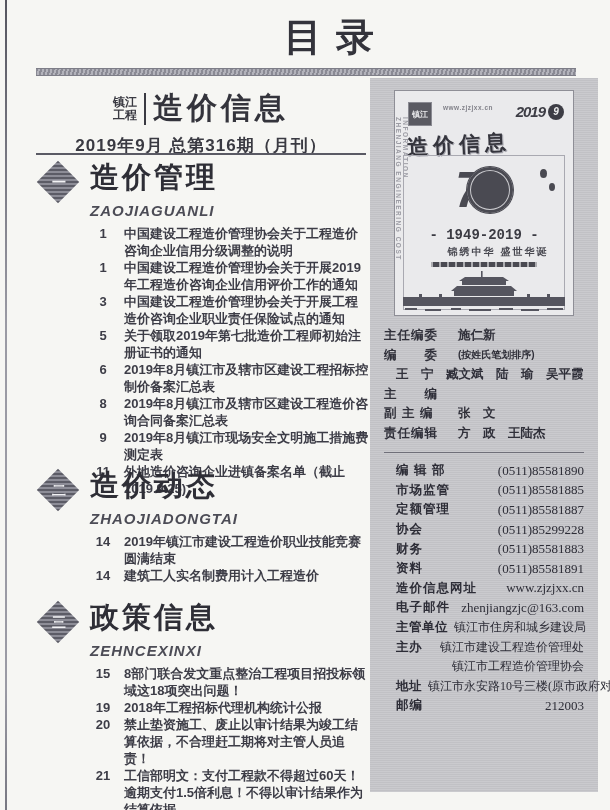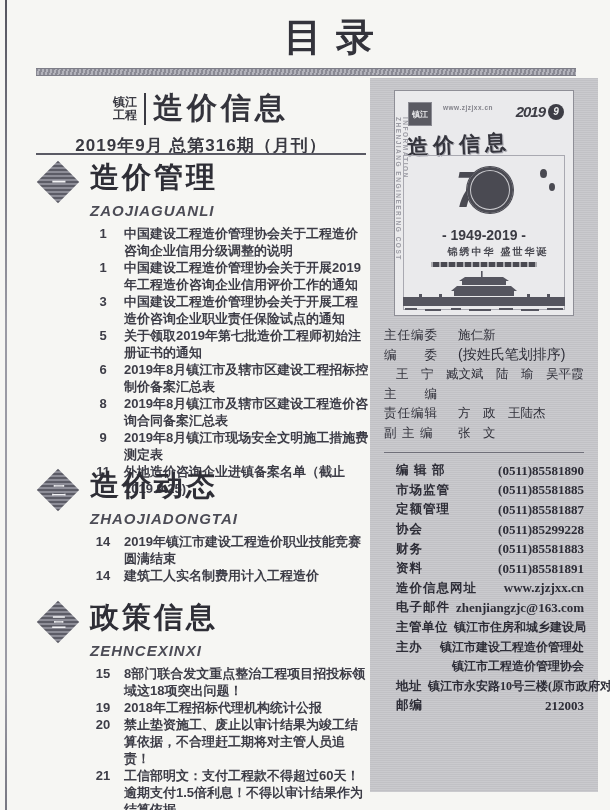--- a/index.html
+++ b/index.html
@@ -64,41 +64,41 @@
     color:#68687
 
 0;letter-spacing:5px;transform:rotate(-3deg);text-shadow:1px 1px 0 #a7a7af;}
   .cover-frame{position:absolute;left:8px;right:8px;top:64px;bottom:5px;border:1px solid #a9a9b1;}
   .cover-emblem{position:absolute;top:70px;left:0;right:0;text-align:center;height:60px;}
   .cover-seven{font-size:50px;font-weight:900;font-style:italic;color:#4a4a52;letter-spacing:-4px;margin-right:-12px;vertical-align:middle;}
   .cover-zero{display:inline-block;width:46px;height:46px;border-radius:50%;background:#4a4a52;
     vertical-align:middle;box-shadow:0 0 0 1px #4a4a52, inset 0 0 0 3px #4a4a52, inset 0 0 0 4px #c9c9cd;}
   .cover-balloon{position:absolute;border-radius:50%;background:#4a4a52;}
   .cover-years{position:absolute;top:136px;left:0;right:0;text-align:center;font-size:14px;font-weight:800;
-    color:#3b3b43;font-family:Liberation Sans, sans-serif;}
+    color:#3b3b43;font-family:Liberation Mono, monospace;}
   .cover-slogan{position:absolute;top:154px;left:0;right:0;text-align:center;font-size:10px;
     font-weight:700;color:#4a4a52;letter-spacing:2px;padding-left:28px;}
   .cover-banner{position:absolute;top:169px;left:30px;right:30px;height:9px;border-radius:5px;background:#4a4a52;
     background-image:repeating-linear-gradient(90deg,transparent 0 6px,rgba(255,255,255,.55) 6px 8px);
     background-clip:content-box;padding:2px 6px;box-sizing:border-box;background-color:#4a4a52;}
   .cover-building{position:absolute;bottom:2px;left:4px;right:4px;height:44px;}
 
   .ed-block{margin:10px 14px 0;}
-  .ed-row{display:flex;align-items:center;height:19.5px;font-size:12.5px;font-weight:400;color:#30303a;}
+  .ed-row{display:flex;align-items:center;height:19.5px;font-size:12.5px;font-weight:700;color:#30303a;}
   .ed-label{width:74px;letter-spacing:1px;flex-shrink:0;}
   .ed-value{flex:1;white-space:nowrap;}
-  .ed-row .small{font-size:14px;letter-spacing:0;}
+  .ed-row .small{font-size:10px;letter-spacing:0;}
   .ed-row.names{padding-left:12px;}
   .ed-row.names .ed-label{width:0;}
   .panel-divider{margin:9px 14px 8px;border-top:1px solid #6f6f79;}
 
   .ct-block{margin:0 14px;}
   .ct-row{display:flex;justify-content:space-between;align-items:center;height:19.6px;}
   .ct-label{font-size:12.5px;font-weight:800;color:#2d2d37;letter-spacing:1px;white-space:nowrap;padding-left:12px;}
-  .ct-value{flex:1;text-align:right;margin-left:6px;font-size:13px;font-weight:700;color:#2d2d37;
+  .ct-value{flex:1;text-align:right;margin-left:6px;font-size:13px;font-weight:400;color:#2d2d37;
     font-family:"Liberation Serif","DejaVu Serif",serif;white-space:nowrap;}
   .ct-row.long .ct-value{font-size:12px;}
   .ct-row.long .ct-label{letter-spacing:0.5px;}
 </style>
 </head>
 <body>
 
 <div class="spine"></div>
 
 <div class="page-title">目录</div>
@@ -271,26 +271,26 @@
         <span class="ed-value small">(按姓氏笔划排序)</span>
       </div>
     <div class="ed-row names">
         <span class="ed-label"></span>
         <span class="ed-value">王　宁　臧文斌　陆　瑜　吴平霞</span>
       </div>
     <div class="ed-row">
         <span class="ed-label">主　　编</span>
       </div>
     <div class="ed-row">
+        <span class="ed-label">副 主 编</span>
+        <span class="ed-value">张　文</span>
+      </div>
+    <div class="ed-row">
         <span class="ed-label">责任编辑</span>
         <span class="ed-value">方　政　王陆杰</span>
-      </div>
-    <div class="ed-row">
-        <span class="ed-label">副 主 编</span>
-        <span class="ed-value">张　文</span>
       </div>
   </div>
 
   <div class="panel-divider"></div>
 
   <div class="ct-block">
     <div class="ct-row">
         <span class="ct-label">编 辑 部</span>
         <span class="ct-value">(0511)85581890</span>
       </div>

